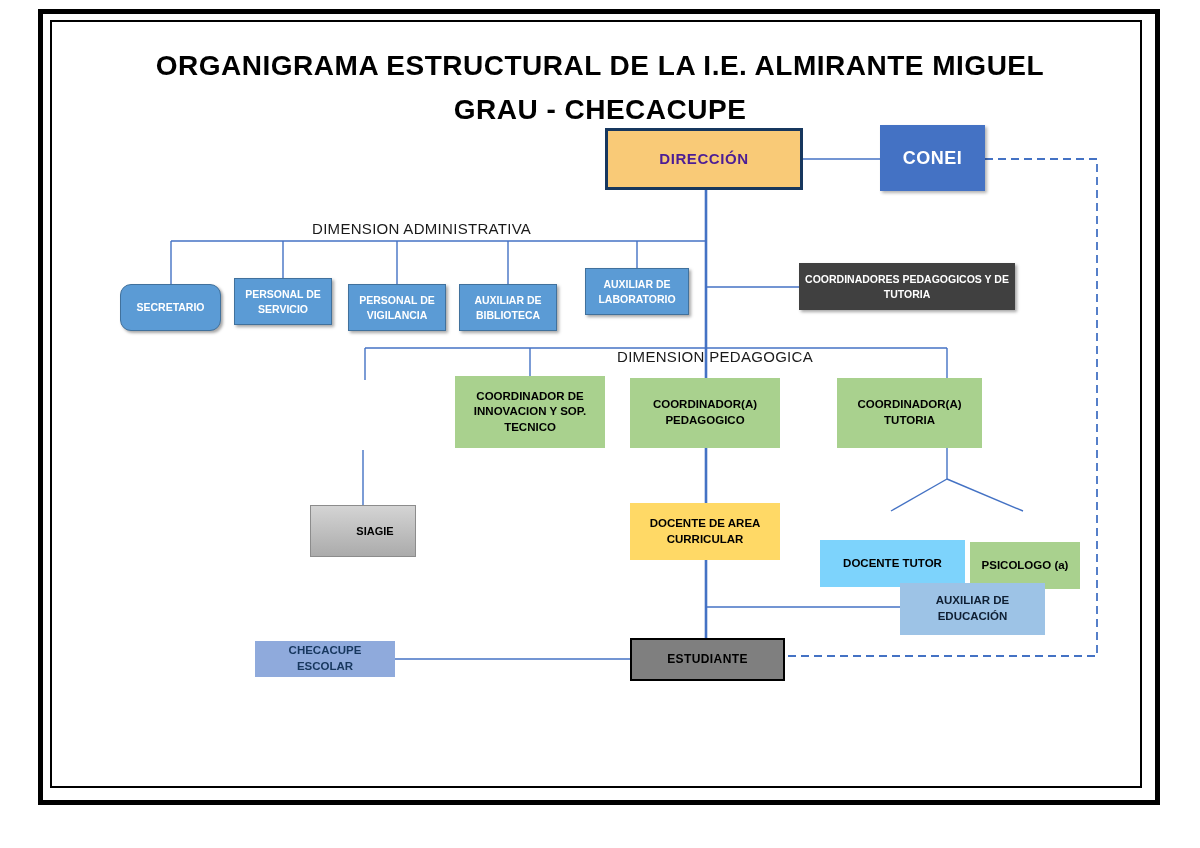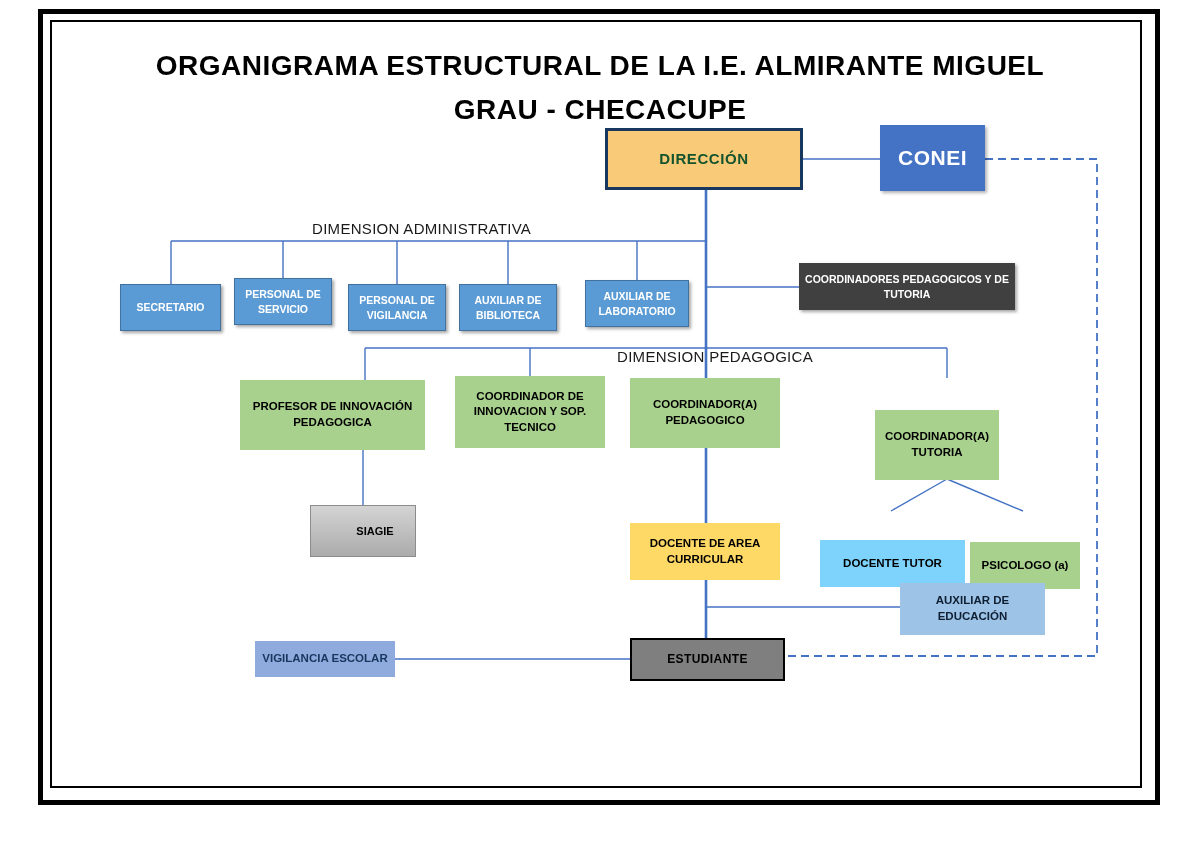--- a/index.html
+++ b/index.html
@@ -21,36 +21,36 @@
   }
   #dim-admin{left:312px;top:220px;}
   #dim-ped{left:617px;top:348px;background:transparent;text-align:center;}
   svg.wires{position:absolute;left:0;top:0;pointer-events:none;}
   .node{
     position:absolute;display:flex;align-items:center;justify-content:center;
     text-align:center;font-weight:bold;box-sizing:border-box;padding:3px 4px;
     line-height:1.35;
   }
   
-  #direccion{left:605px;top:128px;width:198px;height:62px;background:#F9CA77;border:3px solid #17375E;color:#14532d;font-size:15px;letter-spacing:0.6px;}
-  #conei{left:880px;top:125px;width:105px;height:66px;background:#4472C4;color:#fff;font-size:21px;letter-spacing:0.5px;box-shadow:2px 2px 3px rgba(0,0,0,0.3);}
+  #direccion{left:605px;top:128px;width:198px;height:62px;background:#F9CA77;border:3px solid #17375E;color:#4c1d95;font-size:15px;letter-spacing:0.6px;}
+  #conei{left:880px;top:125px;width:105px;height:66px;background:#4472C4;color:#fff;font-size:18px;letter-spacing:0.5px;box-shadow:2px 2px 3px rgba(0,0,0,0.3);}
   .admin-box{background:#5B9BD5;color:#fff;font-size:10.5px;border:1px solid #41719C;box-shadow:2px 2px 3px rgba(0,0,0,0.35);}
-  #secretario{left:120px;top:284px;width:101px;height:47px;}
+  #secretario{left:120px;top:284px;width:101px;height:47px;border-radius:11px;}
   #personal-servicio{left:234px;top:278px;width:98px;height:47px;}
   #personal-vigilancia{left:348px;top:284px;width:98px;height:47px;}
   #auxiliar-biblioteca{left:459px;top:284px;width:98px;height:47px;}
-  #auxiliar-laboratorio{left:585px;top:280px;width:104px;height:47px;}
+  #auxiliar-laboratorio{left:585px;top:268px;width:104px;height:47px;}
   #coordinadores{left:799px;top:263px;width:216px;height:47px;background:#404040;color:#fff;font-size:10.5px;box-shadow:2px 2px 3px rgba(0,0,0,0.35);}
   .green-box{background:#A9D18E;color:#000;font-size:11.5px;}
   #profesor-innovacion{left:240px;top:380px;width:185px;height:70px;}
   #coordinador-innovacion{left:455px;top:376px;width:150px;height:72px;}
   #coordinador-pedagogico{left:630px;top:378px;width:150px;height:70px;}
-  #coordinador-tutoria{left:875px;top:378px;width:124px;height:70px;margin-top:32px;}
+  #coordinador-tutoria{left:837px;top:378px;width:145px;height:70px;}
   #siagie{left:310px;top:505px;width:106px;height:52px;background:linear-gradient(#D4D4D4,#ABABAB);border:1px solid #8c8c8c;color:#000;font-size:11px;padding-left:28px;}
-  #docente-area{left:630px;top:503px;width:150px;height:57px;background:#FFD966;color:#000;font-size:11.5px;margin-top:20px;}
+  #docente-area{left:630px;top:503px;width:150px;height:57px;background:#FFD966;color:#000;font-size:11.5px;}
   #docente-tutor{left:820px;top:540px;width:145px;height:47px;background:#7dd3fc;color:#000;font-size:11.5px;}
   #psicologo{left:970px;top:510px;width:110px;height:47px;background:#A9D18E;color:#000;font-size:11.5px;margin-top:32px;}
   #auxiliar-educacion{left:900px;top:583px;width:145px;height:52px;background:#9DC3E6;color:#0f1f33;font-size:11.5px;}
   #municipio-escolar{left:255px;top:641px;width:140px;height:36px;background:#8FAADC;color:#17375E;font-size:11.5px;}
   #estudiante{left:630px;top:638px;width:155px;height:43px;background:#7F7F7F;border:2px solid #000;color:#000;font-size:12px;letter-spacing:0.4px;}
 </style>
 </head>
 <body>
 
 <div class="stage">
@@ -108,26 +108,25 @@
   <div class="node" id="conei">CONEI</div>
 
   <div class="node admin-box" id="secretario">SECRETARIO</div>
   <div class="node admin-box" id="personal-servicio">PERSONAL DE SERVICIO</div>
   <div class="node admin-box" id="personal-vigilancia">PERSONAL DE VIGILANCIA</div>
   <div class="node admin-box" id="auxiliar-biblioteca">AUXILIAR DE BIBLIOTECA</div>
   <div class="node admin-box" id="auxiliar-laboratorio">AUXILIAR DE LABORATORIO</div>
 
   <div class="node" id="coordinadores">COORDINADORES PEDAGOGICOS Y DE TUTORIA</div>
 
-  <div class="node green-box" id="profesor-innovacion">PROFESOR DE INNOVACIÓN PEDAGOGICA</div>
   <div class="node green-box" id="coordinador-innovacion">COORDINADOR DE INNOVACION Y SOP. TECNICO</div>
   <div class="node green-box" id="coordinador-pedagogico">COORDINADOR(A) PEDAGOGICO</div>
   <div class="node green-box" id="coordinador-tutoria">COORDINADOR(A) TUTORIA</div>
 
   <div class="node" id="siagie">SIAGIE</div>
   <div class="node" id="docente-area">DOCENTE DE AREA CURRICULAR</div>
   <div class="node" id="docente-tutor">DOCENTE TUTOR</div>
   <div class="node" id="psicologo">PSICOLOGO (a)</div>
   <div class="node" id="auxiliar-educacion">AUXILIAR DE EDUCACIÓN</div>
-  <div class="node" id="municipio-escolar">VIGILANCIA ESCOLAR</div>
+  <div class="node" id="municipio-escolar">CHECACUPE ESCOLAR</div>
   <div class="node" id="estudiante">ESTUDIANTE</div>
 
 </div>
 
 </body></html>

